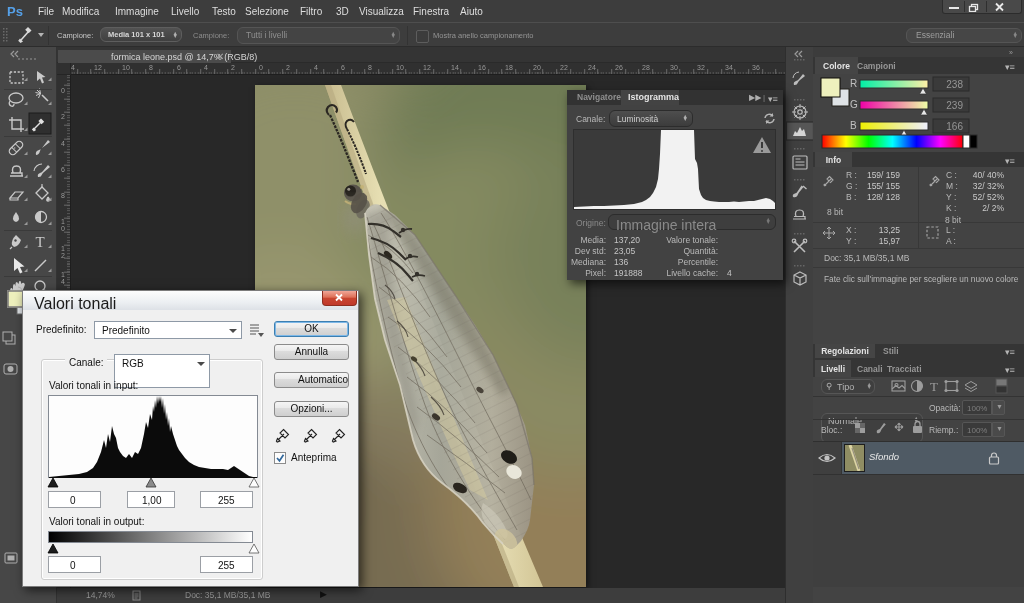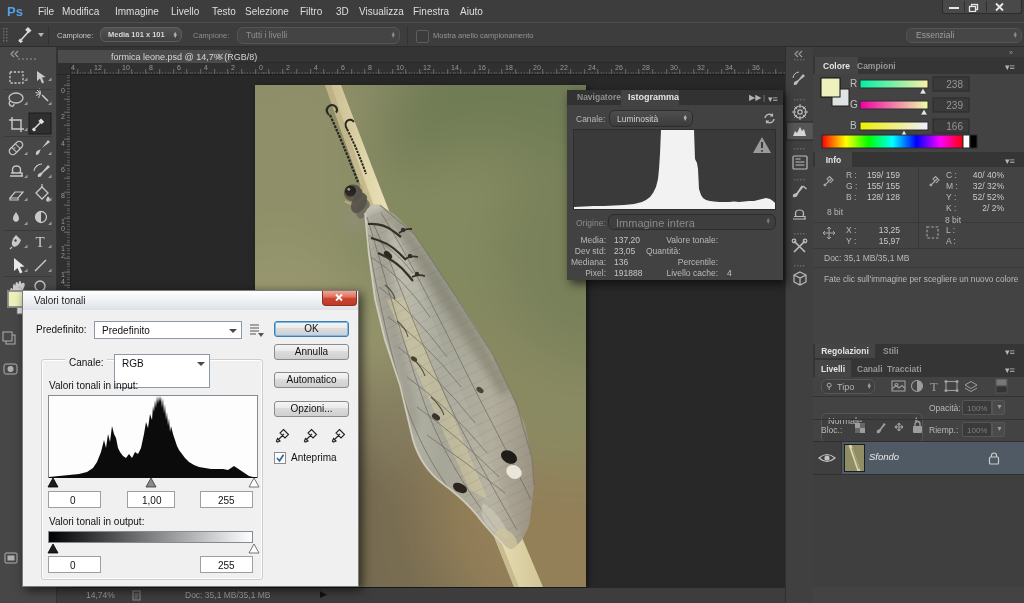--- a/index.html
+++ b/index.html
@@ -666,59 +666,59 @@
         <path d="M0 79 L0 77 L10 76.5 L20 76 L30 76 L40 75.5 L50 75 L55 74.5 L60 74 L64 73 L68 72 L72 70 L76 67 L79 63 L82 57 L84 49 L85 39 L86 24 L87 0 L120 0 L121 29 L123 33 L124 39 L125 59 L127 65 L129 68 L132 70 L136 71 L140 71.5 L145 72 L150 72 L155 72 L160 71.5 L165 72 L170 71.5 L175 71 L180 71 L184 70 L188 69 L192 68 L196 69 L199 71 L201 73 L203 75 L205 76 L205 79 Z" fill="#f2f2f2"></path>
       </svg>
       <path d="">
       <svg width="22" height="20" style="position:absolute;left:178px;top:5px;">
         <path d="M10 2 L19 18 L1 18 Z" fill="#9a9a9a"></path>
         <path d="M10 7 v6 M10 15.2 v1.6" stroke="#3a3a3a" stroke-width="2" fill="none"></path>
       </svg>
     </path></div>
     <span style="position:absolute;left:9px;top:128px;font-size:8.5px;color:#8a8a8a;">Origine:</span>
     <div class="combo" style="left:41px;top:124px;width:168px;height:16px;background:#3e3e3e;border-color:#2c2c2c;">
-      <span style="position:absolute;left:7px;top:2px;color:#8a8a8a;font-size:11px;">Immagine intera</span>
+      <span style="position:absolute;left:7px;top:2px;color:#8a8a8a;font-size:14px;">Immagine intera</span>
       <span class="updn" style="right:4px;top:3px;color:#777;">▲<br>▼</span>
     </div>
     <div style="font-size:8.5px;color:#b9b9b9;white-space:nowrap;">
       <span style="position:absolute;left:0px;top:145px;width:39px;text-align:right;">Media:</span>
         <span style="position:absolute;left:47px;top:145px;color:#c5c5c5;">137,20</span>
       <span style="position:absolute;left:0px;top:156px;width:39px;text-align:right;">Dev std:</span>
         <span style="position:absolute;left:47px;top:156px;color:#c5c5c5;">23,05</span>
       <span style="position:absolute;left:0px;top:167px;width:39px;text-align:right;">Mediana:</span>
         <span style="position:absolute;left:47px;top:167px;color:#c5c5c5;">136</span>
       <span style="position:absolute;left:0px;top:178px;width:39px;text-align:right;">Pixel:</span>
         <span style="position:absolute;left:47px;top:178px;color:#c5c5c5;">191888</span>
       <span style="position:absolute;left:79px;top:145px;width:72px;text-align:right;">Valore tonale:</span>
-      <span style="position:absolute;left:79px;top:156px;width:72px;">Quantità:</span>
+      <span style="position:absolute;left:79px;top:156px;width:72px;text-align:right;">Quantità:</span>
       <span style="position:absolute;left:79px;top:167px;width:72px;text-align:right;">Percentile:</span>
       <span style="position:absolute;left:79px;top:178px;width:72px;text-align:right;">Livello cache:</span>
         <span style="position:absolute;left:160px;top:178px;color:#c5c5c5;">4</span>
     </div>
   </div>
   <div class="abs" id="dialog">
     <div style="position:absolute;left:0;top:0;width:335px;height:19px;background:linear-gradient(#fdfdfd,#eceff2 60%,#dde1e6);"></div>
-    <span style="position:absolute;left:11px;top:4px;font-size:10px;color:#1a1a1a;">Valori tonali</span>
+    <span style="position:absolute;left:11px;top:4px;font-size:16px;color:#1a1a1a;">Valori tonali</span>
     <div style="position:absolute;left:299px;top:0px;width:35px;height:15px;background:linear-gradient(#f0a697,#dd6f57 45%,#c94630 50%,#c0392b);border:1px solid #8e2e1f;border-top:none;border-radius:0 0 4px 4px;box-sizing:border-box;">
       <svg width="33" height="14">
           <path d="M13 3.5 L19 9.5 M19 3.5 L13 9.5" stroke="#fff" stroke-width="1.8"></path>
         </svg>
     </div>
     <span class="dtxt" style="left:13px;top:33px;">Predefinito:</span>
     <div class="wcombo" style="left:71px;top:30px;width:148px;height:18px;">
       <span style="position:absolute;left:7px;top:3px;font-size:10px;">Predefinito</span>
       <span class="warr" style="top:7px;"></span>
     </div>
     <svg width="18" height="18" style="position:absolute;left:225px;top:31px;">
       <path d="M2 3 h9 M2 6 h9 M2 9 h9 M2 12 h6" stroke="#555" stroke-width="1.2"></path>
       <path d="M10 11 h6 l-3 4 z" fill="#555"></path>
     </svg>
     <div class="dbtn" style="top:30px;border-color:#3c7fb1;box-shadow:0 0 0 1px #7db8e8 inset;">OK</div>
     <div class="dbtn" style="top:53px;">Annulla</div>
-    <div class="dbtn" style="top:81px;">Automatico</div>
+    <div class="dbtn" style="top:81px;text-align:right;">Automatico</div>
     <div class="dbtn" style="top:110px;">Opzioni...</div>
     <svg width="84" height="22" style="position:absolute;left:251px;top:131px;">
       <g stroke="#222" fill="none" stroke-width="1.1">
         <path d="M4 18 l6 -6 M9.5 7.5 l5 5 -3.5 3.5 -5 -5 z M3.5 16.5 l2.5 2.5 -2.8 1 -0.8 -0.8 z"></path>
         <path d="M32 18 l6 -6 M37.5 7.5 l5 5 -3.5 3.5 -5 -5 z M31.5 16.5 l2.5 2.5 -2.8 1 -0.8 -0.8 z"></path>
         <path d="M60 18 l6 -6 M65.5 7.5 l5 5 -3.5 3.5 -5 -5 z M59.5 16.5 l2.5 2.5 -2.8 1 -0.8 -0.8 z"></path>
       </g>
     </svg>
     <div style="position:absolute;left:251px;top:161px;width:12px;height:12px;background:#fdfdfd;border:1px solid #8c8c8c;box-sizing:border-box;">
       <svg width="12" height="12" style="position:absolute;left:-1px;top:-1px;">

